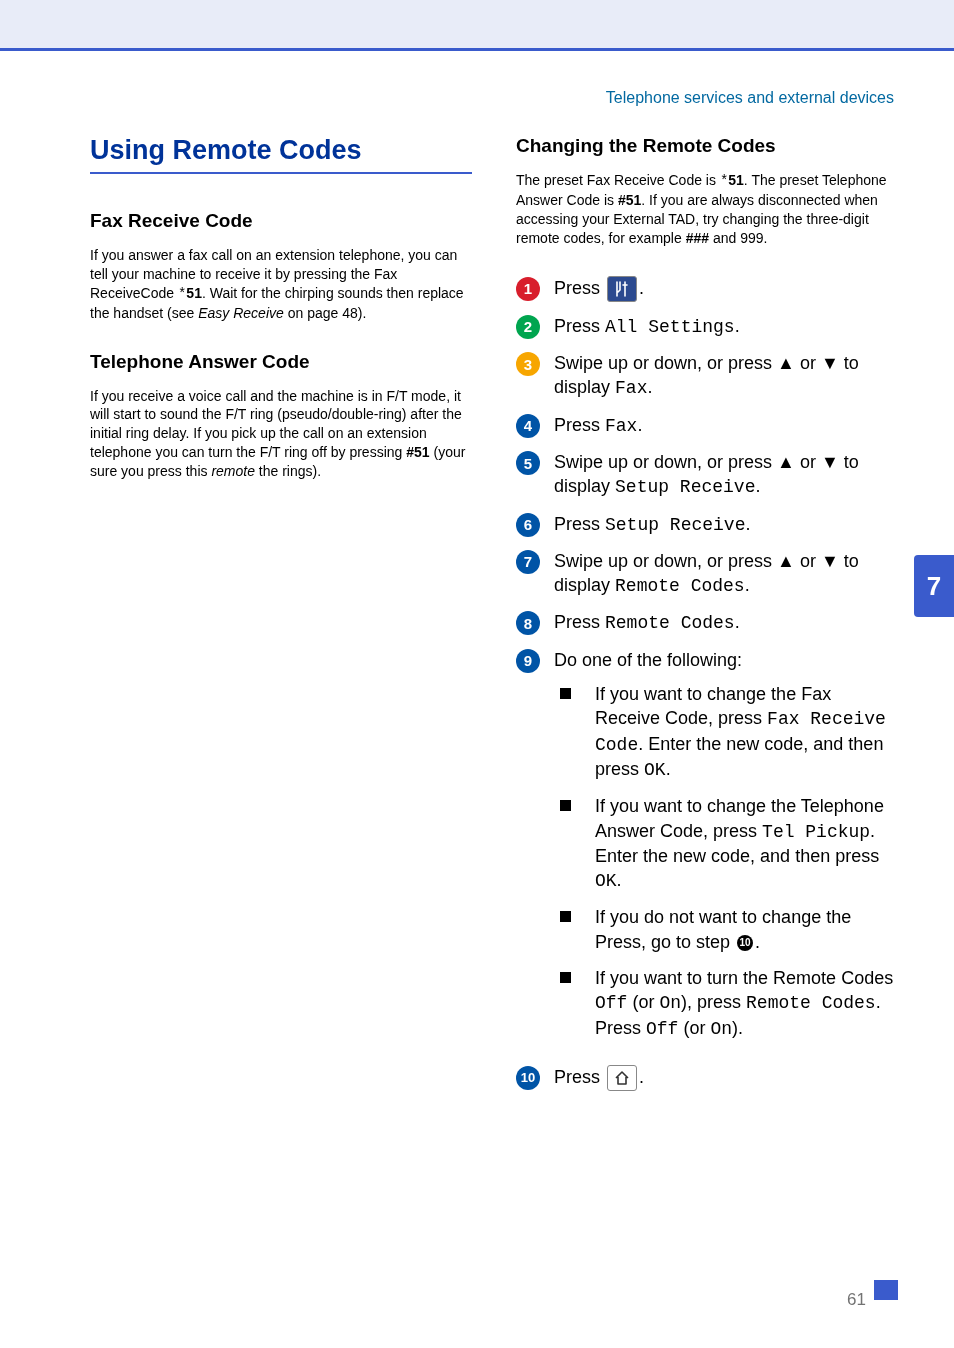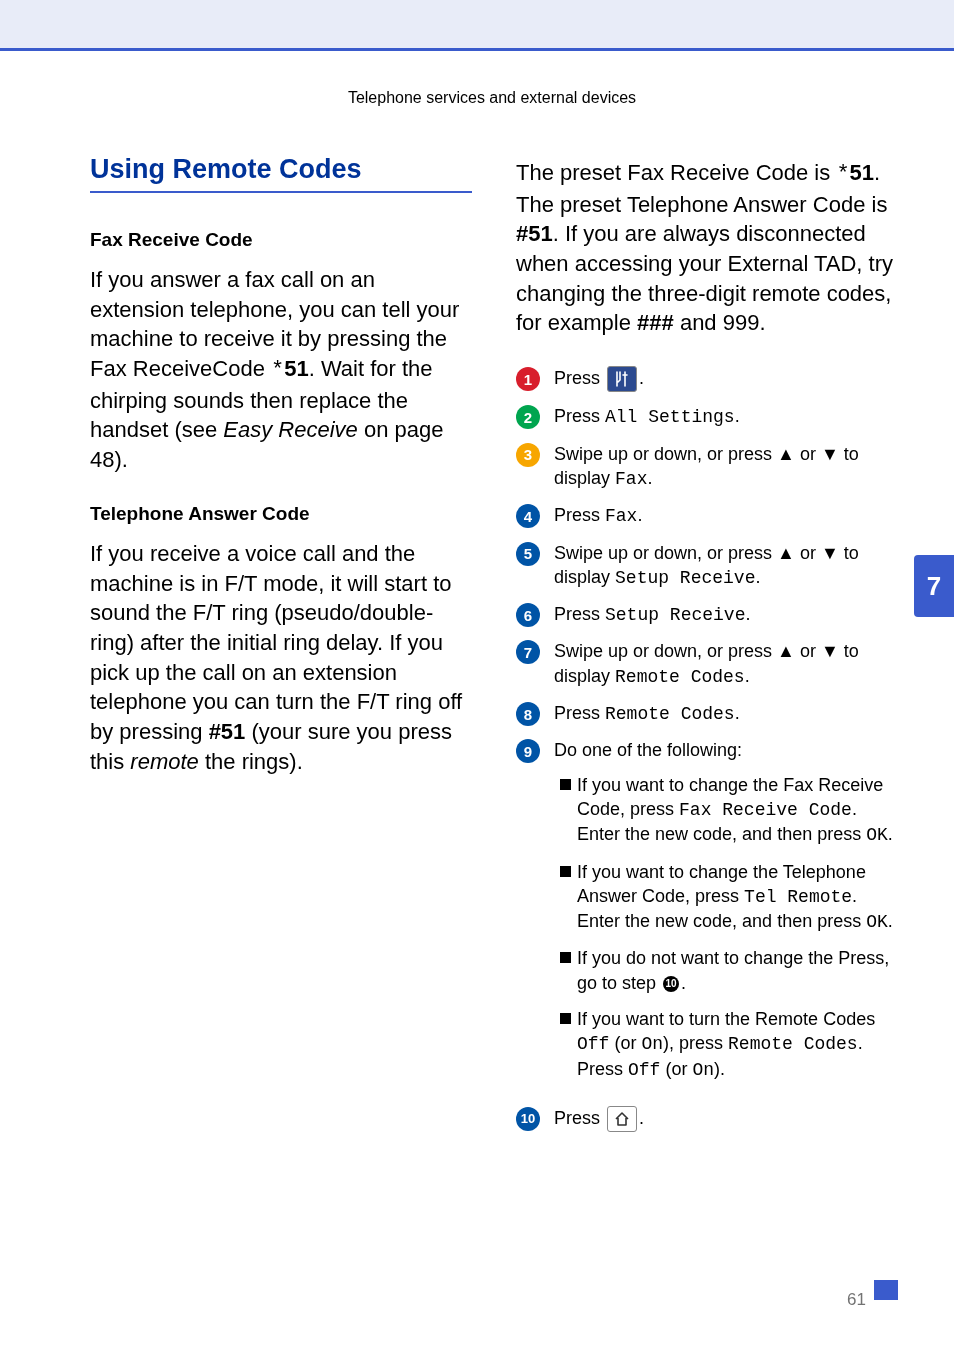--- a/index.html
+++ b/index.html
@@ -15,24 +15,24 @@
   .top-bar {
     height: 48px;
     background: #e8ecf8;
     border-bottom: 3px solid #3a5bcc;
   }
   .page-area {
     padding: 38px 56px 0 90px;
     box-sizing: border-box;
   }
   .breadcrumb {
-    text-align: center;
-    color: #000000;
+    text-align: right;
+    color: #0369a1;
     font-size: 16px;
-    margin-bottom: 47px;
+    margin-bottom: 28px;
     padding-right: 4px;
   }
   .columns {
     display: flex;
     gap: 44px;
   }
   .col {
     flex: 1;
     min-width: 0;
   }
@@ -46,21 +46,21 @@
     height: 2px;
     background: #3a5bcc;
     margin-bottom: 36px;
   }
   h2.subsection {
     font-size: 19px;
     font-weight: bold;
     margin: 0 0 14px 0;
   }
   p.body {
-    font-size: 22px;
+    font-size: 14px;
     line-height: 1.35;
     margin: 4px 0 16px 0;
   }
   .mono {
     font-family: "Courier New", Courier, monospace;
   }
   .step-row {
     display: flex;
     align-items: flex-start;
     gap: 14px;
@@ -80,21 +80,21 @@
     margin-top: 1px;
   }
   .step-text {
     flex: 1;
     font-size: 18px;
     line-height: 1.35;
   }
   .bullet-item {
     display: flex;
     align-items: flex-start;
-    gap: 6px;
+    gap: 24px;
     margin: 0 0 12px 0;
     padding-left: 6px;
   }
   .bullet-square {
     flex: 0 0 11px;
     width: 11px;
     height: 11px;
     background: #000;
     margin-top: 6px;
   }
@@ -179,20 +179,21 @@
         <span>If you answer a fax call on an  extension telephone, you can tell your machine to receive it by pressing the Fax ReceiveCode </span><span class="mono">*</span><b>51</b><span>. Wait for the chirping sounds then replace the handset (see </span><i>Easy Receive</i><span> on page 48).</span>
       </p>
 
       <h2 class="subsection" style="margin-top:28px;">Telephone Answer Code</h2>
       <p class="body">
         <span>If you receive a voice call and the machine is in F/T mode, it will start to sound the F/T ring (pseudo/double-ring) after the initial ring delay. If you pick up the call on an extension telephone you can turn the F/T ring off by pressing </span><b>#51</b><span> (your sure you press this </span><i>remote</i><span> the rings).</span>
       </p>
     </div>
 
     <div class="col">
+      <h2 class="subsection">Changing the Remote Codes</h2>
       <p class="body">
         <span>The preset Fax Receive Code is </span><span class="mono">*</span><b>51</b><span>. The preset Telephone Answer Code is </span><b>#51</b><span>. If you are always disconnected when accessing your External TAD, try changing the three-digit remote codes, for example </span><b>###</b><span> and 999.</span>
       </p>
 
       <div style="height:12px;"></div>
 
       <div class="step-row">
         <div class="step-num" style="background:#d81e2c;">1</div>
         <div class="step-text">
           <span>Press </span><span class="icon-box" style="background:#2c4a8f;">
@@ -260,21 +261,21 @@
           <div class="bullet-item" style="margin-top:10px;">
             <div class="bullet-square"></div>
             <div class="bullet-text">
               <span>If you want to change the Fax Receive Code, press </span><span class="mono">Fax Receive Code</span><span>. Enter the new code, and then press </span><span class="mono">OK</span><span>.</span>
             </div>
           </div>
 
           <div class="bullet-item">
             <div class="bullet-square"></div>
             <div class="bullet-text">
-              <span>If you want to change the Telephone Answer Code, press </span><span class="mono">Tel Remote</span><span>. Enter the new code, and then press </span><span class="mono">OK</span><span>.</span>
+              <span>If you want to change the Telephone Answer Code, press </span><span class="mono">Tel Pickup</span><span>. Enter the new code, and then press </span><span class="mono">OK</span><span>.</span>
             </div>
           </div>
 
           <div class="bullet-item">
             <div class="bullet-square"></div>
             <div class="bullet-text">
               <span>If you do not want to change the Press, go to step </span><span class="inline-circle">10</span><span>.</span>
             </div>
           </div>
 

